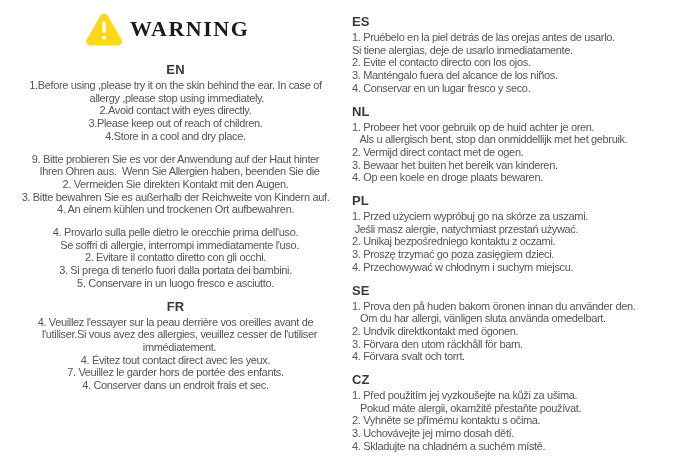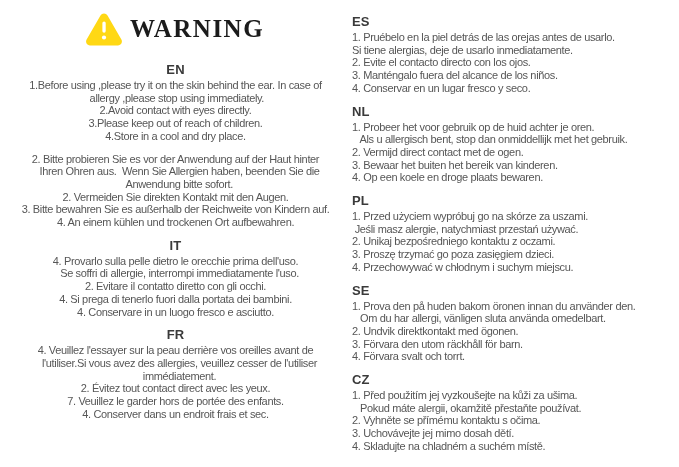--- a/index.html
+++ b/index.html
@@ -23,21 +23,21 @@
     align-items: center;
     gap: 7px;
   }
   .warn-icon {
     width: 38px;
     height: 35px;
     display: block;
   }
   .title {
     font-family: "Liberation Serif", serif;
-    font-size: 25px;
+    font-size: 22px;
     font-weight: 700;
     letter-spacing: 1.5px;
     color: #1b1b1b;
     margin: 0;
     line-height: 35px;
     white-space: pre;
   }
   .col {
     position: absolute;
     width: 335px;
@@ -78,41 +78,39 @@
   <div class="col col-left">
       <section class="lang-section">
         <h2 class="lang-code">EN</h2>
         <div class="line">1.Before using ,please try it on the skin behind the ear. In case of</div>
         <div class="line"> allergy ,please stop using immediately.</div>
         <div class="line">2.Avoid contact with eyes directly.</div>
         <div class="line">3.Please keep out of reach of children.</div>
         <div class="line">4.Store in a cool and dry place.</div>
       </section>
       <section class="lang-section">
-        <div class="line">2. Bitte probieren Sie es vor der Anwendung auf der Haut hinter</div>
+        <div class="line">9. Bitte probieren Sie es vor der Anwendung auf der Haut hinter</div>
         <div class="line">   Ihren Ohren aus.  Wenn Sie Allergien haben, beenden Sie die</div>
-        <div class="line">   Anwendung bitte sofort.</div>
         <div class="line">2. Vermeiden Sie direkten Kontakt mit den Augen.</div>
         <div class="line">3. Bitte bewahren Sie es außerhalb der Reichweite von Kindern auf.</div>
         <div class="line">4. An einem kühlen und trockenen Ort aufbewahren.</div>
       </section>
       <section class="lang-section">
-        <h2 class="lang-code">IT</h2>
         <div class="line">4. Provarlo sulla pelle dietro le orecchie prima dell'uso.</div>
         <div class="line">   Se soffri di allergie, interrompi immediatamente l'uso.</div>
         <div class="line">2. Evitare il contatto diretto con gli occhi.</div>
-        <div class="line">4. Si prega di tenerlo fuori dalla portata dei bambini.</div>
-        <div class="line">4. Conservare in un luogo fresco e asciutto.</div>
+        <div class="line">3. Si prega di tenerlo fuori dalla portata dei bambini.</div>
+        <div class="line">5. Conservare in un luogo fresco e asciutto.</div>
       </section>
       <section class="lang-section">
         <h2 class="lang-code">FR</h2>
         <div class="line">4. Veuillez l'essayer sur la peau derrière vos oreilles avant de</div>
         <div class="line">   l'utiliser.Si vous avez des allergies, veuillez cesser de l'utiliser</div>
         <div class="line">   immédiatement.</div>
-        <div class="line">2. Évitez tout contact direct avec les yeux.</div>
+        <div class="line">4. Évitez tout contact direct avec les yeux.</div>
         <div class="line">7. Veuillez le garder hors de portée des enfants.</div>
         <div class="line">4. Conserver dans un endroit frais et sec.</div>
       </section>
     </div>
   <div class="col col-right">
       <section class="lang-section">
         <h2 class="lang-code">ES</h2>
         <div class="line">1. Pruébelo en la piel detrás de las orejas antes de usarlo.</div>
         <div class="line">Si tiene alergias, deje de usarlo inmediatamente.</div>
         <div class="line">2. Evite el contacto directo con los ojos.</div>

